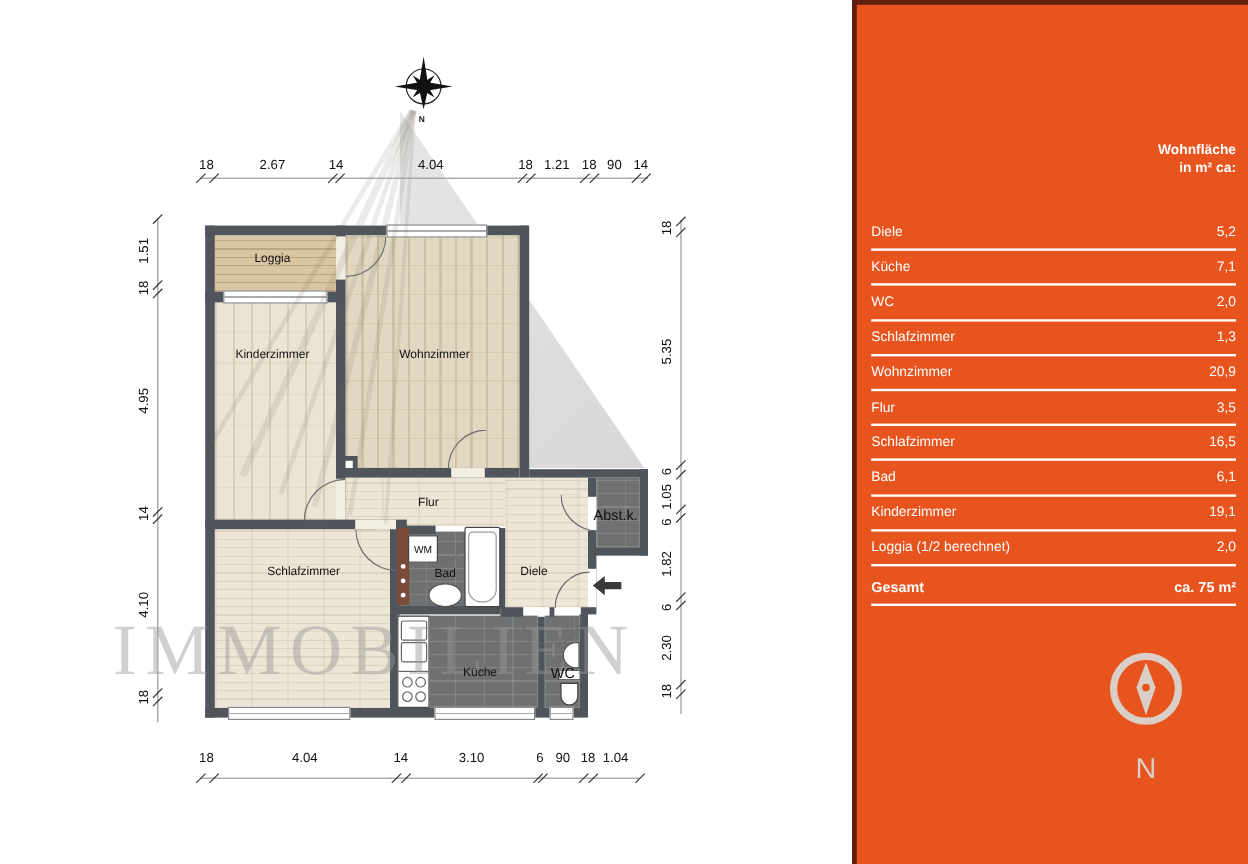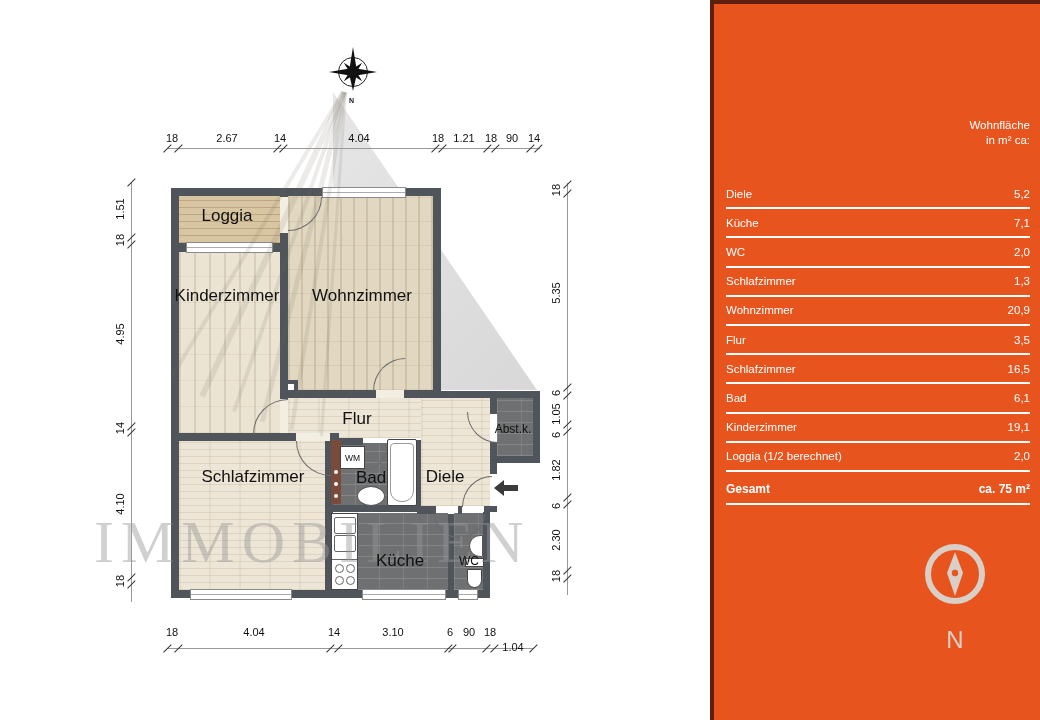--- a/index.html
+++ b/index.html
@@ -7,21 +7,21 @@
          font-family:"Liberation Sans",sans-serif;-webkit-font-smoothing:antialiased}
   .abs{position:absolute}
   .w{position:absolute;background:#4F555B}
   .gap{position:absolute;background:#F3EEE2}
   .win{position:absolute;background:#fff;border:1px solid #8a8a8a;
        background-image:linear-gradient(to bottom,rgba(0,0,0,0) 42%,#aaa 42%,#aaa 58%,rgba(0,0,0,0) 58%)}
   .arc{position:absolute;border:0 solid #6b6b6b;pointer-events:none}
   .arc.tl{border-top-width:1.5px;border-left-width:1.5px;border-top-left-radius:100%}
   .arc.br{border-bottom-width:1.5px;border-right-width:1.5px;border-bottom-right-radius:100%}
   .arc.bl{border-bottom-width:1.5px;border-left-width:1.5px;border-bottom-left-radius:100%}
-  .rlabel{position:absolute;transform:translate(-50%,-50%);font-size:17px;color:#111;white-space:nowrap}
+  .rlabel{position:absolute;transform:translate(-50%,-50%);font-size:10px;color:#111;white-space:nowrap}
   .dl{position:absolute;transform:translateX(-50%);font-size:11px;color:#111;white-space:nowrap}
   .dlv{position:absolute;transform:translate(-50%,-50%) rotate(-90deg);font-size:11px;color:#111;white-space:nowrap}
   .tk{position:absolute;width:11px;height:1.3px;background:#333;transform:rotate(-45deg)}
   .dline{position:absolute;background:#999}
   .wood1{background-color:#ECE4D3;background-image:
      repeating-linear-gradient(90deg,rgba(145,120,88,.20) 0 2px,rgba(0,0,0,0) 2px 15px),
      repeating-linear-gradient(0deg,rgba(120,100,70,.08) 0 1px,rgba(0,0,0,0) 1px 26px)}
   .wood2{background-color:#E2D8C1;background-image:
      repeating-linear-gradient(90deg,rgba(140,115,85,.22) 0 2px,rgba(0,0,0,0) 2px 13px),
      repeating-linear-gradient(0deg,rgba(120,100,70,.10) 0 1px,rgba(0,0,0,0) 1px 24px)}
@@ -35,21 +35,21 @@
      repeating-linear-gradient(90deg,rgba(255,255,255,.10) 0 1px,rgba(0,0,0,0) 1px 24px)}
   .fixt{position:absolute;background:#fff;border:1px solid #444;box-sizing:border-box}
   .ray{position:absolute;background:rgba(110,100,85,.13);transform-origin:top center;pointer-events:none}
   #wm-sbm{position:absolute;left:176px;top:382px;font-family:"Liberation Serif",serif;
           font-size:132px;line-height:1;letter-spacing:2px;pointer-events:none}
   #wm-immo{position:absolute;left:94px;top:512px;font-family:"Liberation Serif",serif;
           font-size:60px;line-height:1;letter-spacing:7px;color:rgba(150,150,150,.45);pointer-events:none}
   #sidebar{position:absolute;left:710px;top:0;width:330px;height:720px;box-sizing:border-box;
            background:#E8541E;border-left:4px solid #5E200C;border-top:4px solid #5E200C;color:#fff}
   .stitle{position:absolute;left:16px;top:30px;font-size:16px;font-weight:bold;line-height:23px}
-  .sheader{position:absolute;right:10px;top:114px;text-align:right;font-weight:normal;font-size:11.5px;line-height:15px}
+  .sheader{position:absolute;right:10px;top:114px;text-align:right;font-weight:bold;font-size:11.5px;line-height:15px}
   #stable{position:absolute;left:12px;right:10px;top:176px}
   .srow{display:flex;justify-content:space-between;align-items:center;height:27.2px;
         border-bottom:2px solid #fff;font-size:11.5px}
   .gesamt{position:absolute;left:12px;right:10px;top:470px;height:29px;display:flex;
           justify-content:space-between;align-items:center;border-bottom:2px solid #fff;
           font-weight:bold;font-size:12px}
   #scompass{position:absolute;left:209px;top:538px;width:64px;text-align:center;color:#D9CFC7}
   #scompass .nlab{margin-top:16px;font-size:24px;color:#D9CFC7}
   .dot{position:absolute;width:4px;height:4px;border-radius:50%;background:#fff}
   .burner{position:absolute;width:9px;height:9px;border-radius:50%;border:1px solid #666;background:#fff;box-sizing:border-box}
@@ -233,21 +233,21 @@
   <span class="dl" style="left:512px;top:132px">90</span>
   <span class="dl" style="left:534px;top:132px">14</span>
 
   <span class="dl" style="left:172px;top:626px">18</span>
   <span class="dl" style="left:254px;top:626px">4.04</span>
   <span class="dl" style="left:334px;top:626px">14</span>
   <span class="dl" style="left:393px;top:626px">3.10</span>
   <span class="dl" style="left:450px;top:626px">6</span>
   <span class="dl" style="left:469px;top:626px">90</span>
   <span class="dl" style="left:490px;top:626px">18</span>
-  <span class="dl" style="left:513px;top:641px">1.04</span>
+  <span class="dl" style="left:513px;top:626px">1.04</span>
 
   <span class="dlv" style="left:120px;top:209px">1.51</span>
   <span class="dlv" style="left:120px;top:240px">18</span>
   <span class="dlv" style="left:120px;top:334px">4.95</span>
   <span class="dlv" style="left:120px;top:428px">14</span>
   <span class="dlv" style="left:120px;top:504px">4.10</span>
   <span class="dlv" style="left:120px;top:581px">18</span>
 
   <span class="dlv" style="left:556px;top:190px">18</span>
   <span class="dlv" style="left:556px;top:293px">5.35</span>

